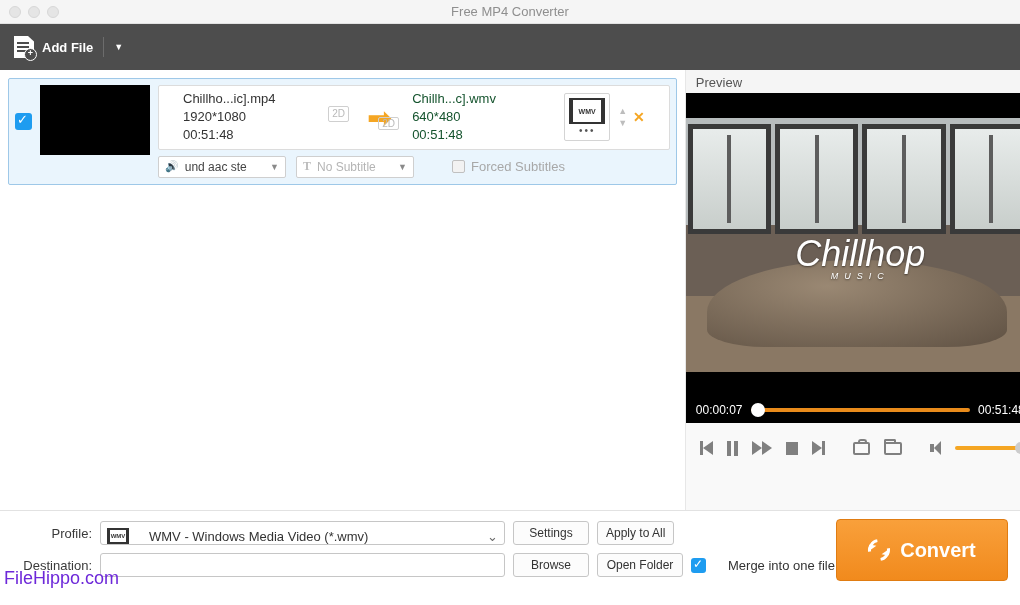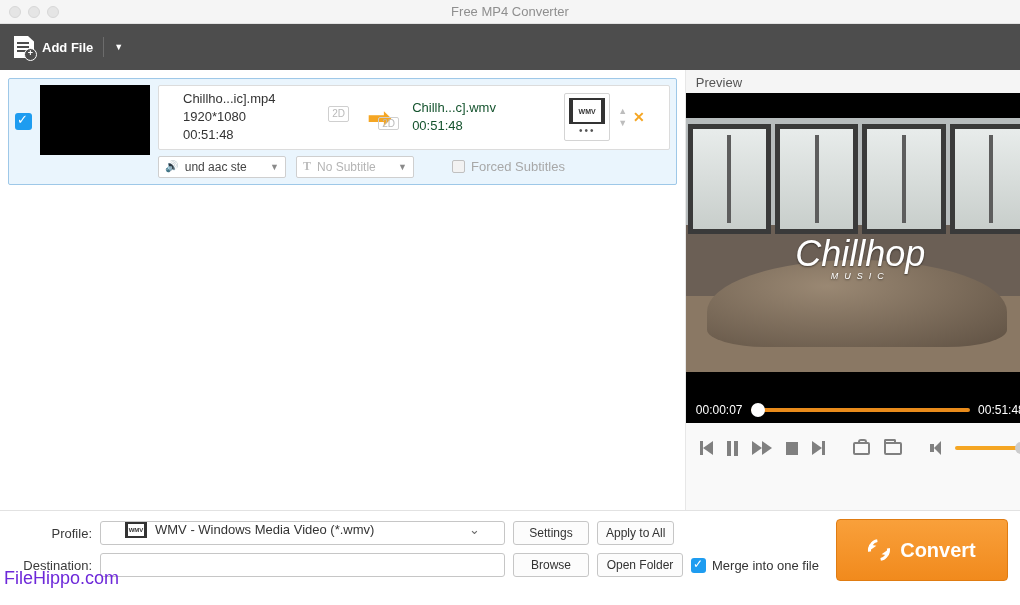--- a/index.html
+++ b/index.html
@@ -87,26 +87,26 @@
   .folder{width:18px;height:13px;border:2px solid #808080;border-radius:0 2px 2px 2px;position:relative;}
   .folder::before{content:"";position:absolute;top:-5px;left:-2px;width:8px;height:3px;border:2px solid #808080;border-bottom:none;border-radius:2px 2px 0 0;}
   .spk{display:flex;align-items:center;}
   .spk .b{width:4px;height:8px;background:#808080;}
   .spk .t{width:0;height:0;border-top:7px solid transparent;border-bottom:7px solid transparent;border-right:7px solid #808080;}
 
   
   .bottom { border-top:1px solid #e2e2e2; padding:10px 12px 4px; position:relative; }
   .brow { display:flex; align-items:center; gap:8px; margin-bottom:8px; }
   .lbl { width:80px; text-align:right; font-size:13px; color:#3a3a3a; }
-  .profile { flex:0 0 405px; border:1px solid #c6c6c6; border-radius:3px; background:#fff; height:24px; display:flex; align-items:flex-start; padding:0 24px; gap:8px; font-size:13px; color:#333;}
+  .profile { flex:0 0 405px; border:1px solid #c6c6c6; border-radius:3px; background:#fff; height:24px; display:flex; align-items:flex-end; padding:0 6px; gap:20px; font-size:13px; color:#333;}
   .profile .pchev{ margin-left:auto; color:#6b6b6b;}
   .wmvico{ width:22px; height:16px; border:2px solid #333; border-left-width:3px; border-right-width:3px; display:flex; align-items:center; justify-content:center; font-size:6px; font-weight:700;}
   .dest { flex:0 0 405px; border:1px solid #c6c6c6; background:#fff; height:24px; border-radius:3px;}
   .btn { border:1px solid #c6c6c6; background:#fcfcfc; height:24px; border-radius:3px; font-size:12px; color:#333; padding:0 8px; cursor:pointer; min-width:76px; text-align:center; line-height:22px;}
-  .merge { display:flex; align-items:flex-start; gap:6px; font-size:13px; color:#333; }
+  .merge { display:flex; align-items:flex-start; gap:22px; font-size:13px; color:#333; }
   .mchk{ width:15px; height:15px; border-radius:3px; background:#1e9cf0; position:relative;}
   .mchk::after{content:"✓"; color:#fff; font-size:12px; position:absolute; left:2px; top:-1px;}
 
   .convert { position:absolute; right:12px; top:8px; bottom:8px; width:172px; background:linear-gradient(#f9a03b,#f18a1d); border:1px solid #e07c12; border-radius:4px; color:#fff; display:flex; align-items:center; justify-content:center; gap:10px; font-size:20px; font-weight:700; cursor:pointer; }
   .convert .cyc{ width:22px; height:22px; border:3px solid #fff; border-radius:50%; border-top-color:transparent; border-bottom-color:transparent; transform:rotate(35deg); position:relative;}
   .convert .cyc::before,.convert .cyc::after{content:"";position:absolute;width:0;height:0;border:5px solid transparent;}
   .convert .cyc::before{border-right-color:#fff; left:-8px; top:4px; transform:rotate(20deg);}
   .convert .cyc::after{border-left-color:#fff; right:-8px; bottom:4px; transform:rotate(20deg);}
 
   .watermark { position:absolute; left:4px; bottom:0; color:#6d28d9; font-size:18px; font-weight:400; }
@@ -146,20 +146,21 @@
             <div>1920*1080</div>
             <div>00:51:48</div>
             <span class="badge2d" style="right:4px; top:16px;">2D</span>
           </div>
           <div class="arrow">➡</div>
           <div style="position:relative;">
             <span class="badge2d" style="left:-28px; top:0;">2D</span>
           </div>
           <div class="dstblk">
             <div>Chillh...c].wmv</div>
+            <div>640*480</div>
             <div>00:51:48</div>
           </div>
           <div class="fmt">
             <div class="fmtimg">WMV</div>
             <div class="dots">•••</div>
           </div>
           <div class="updn">
             <span>▲</span>
             <span>▼</span>
           </div>

